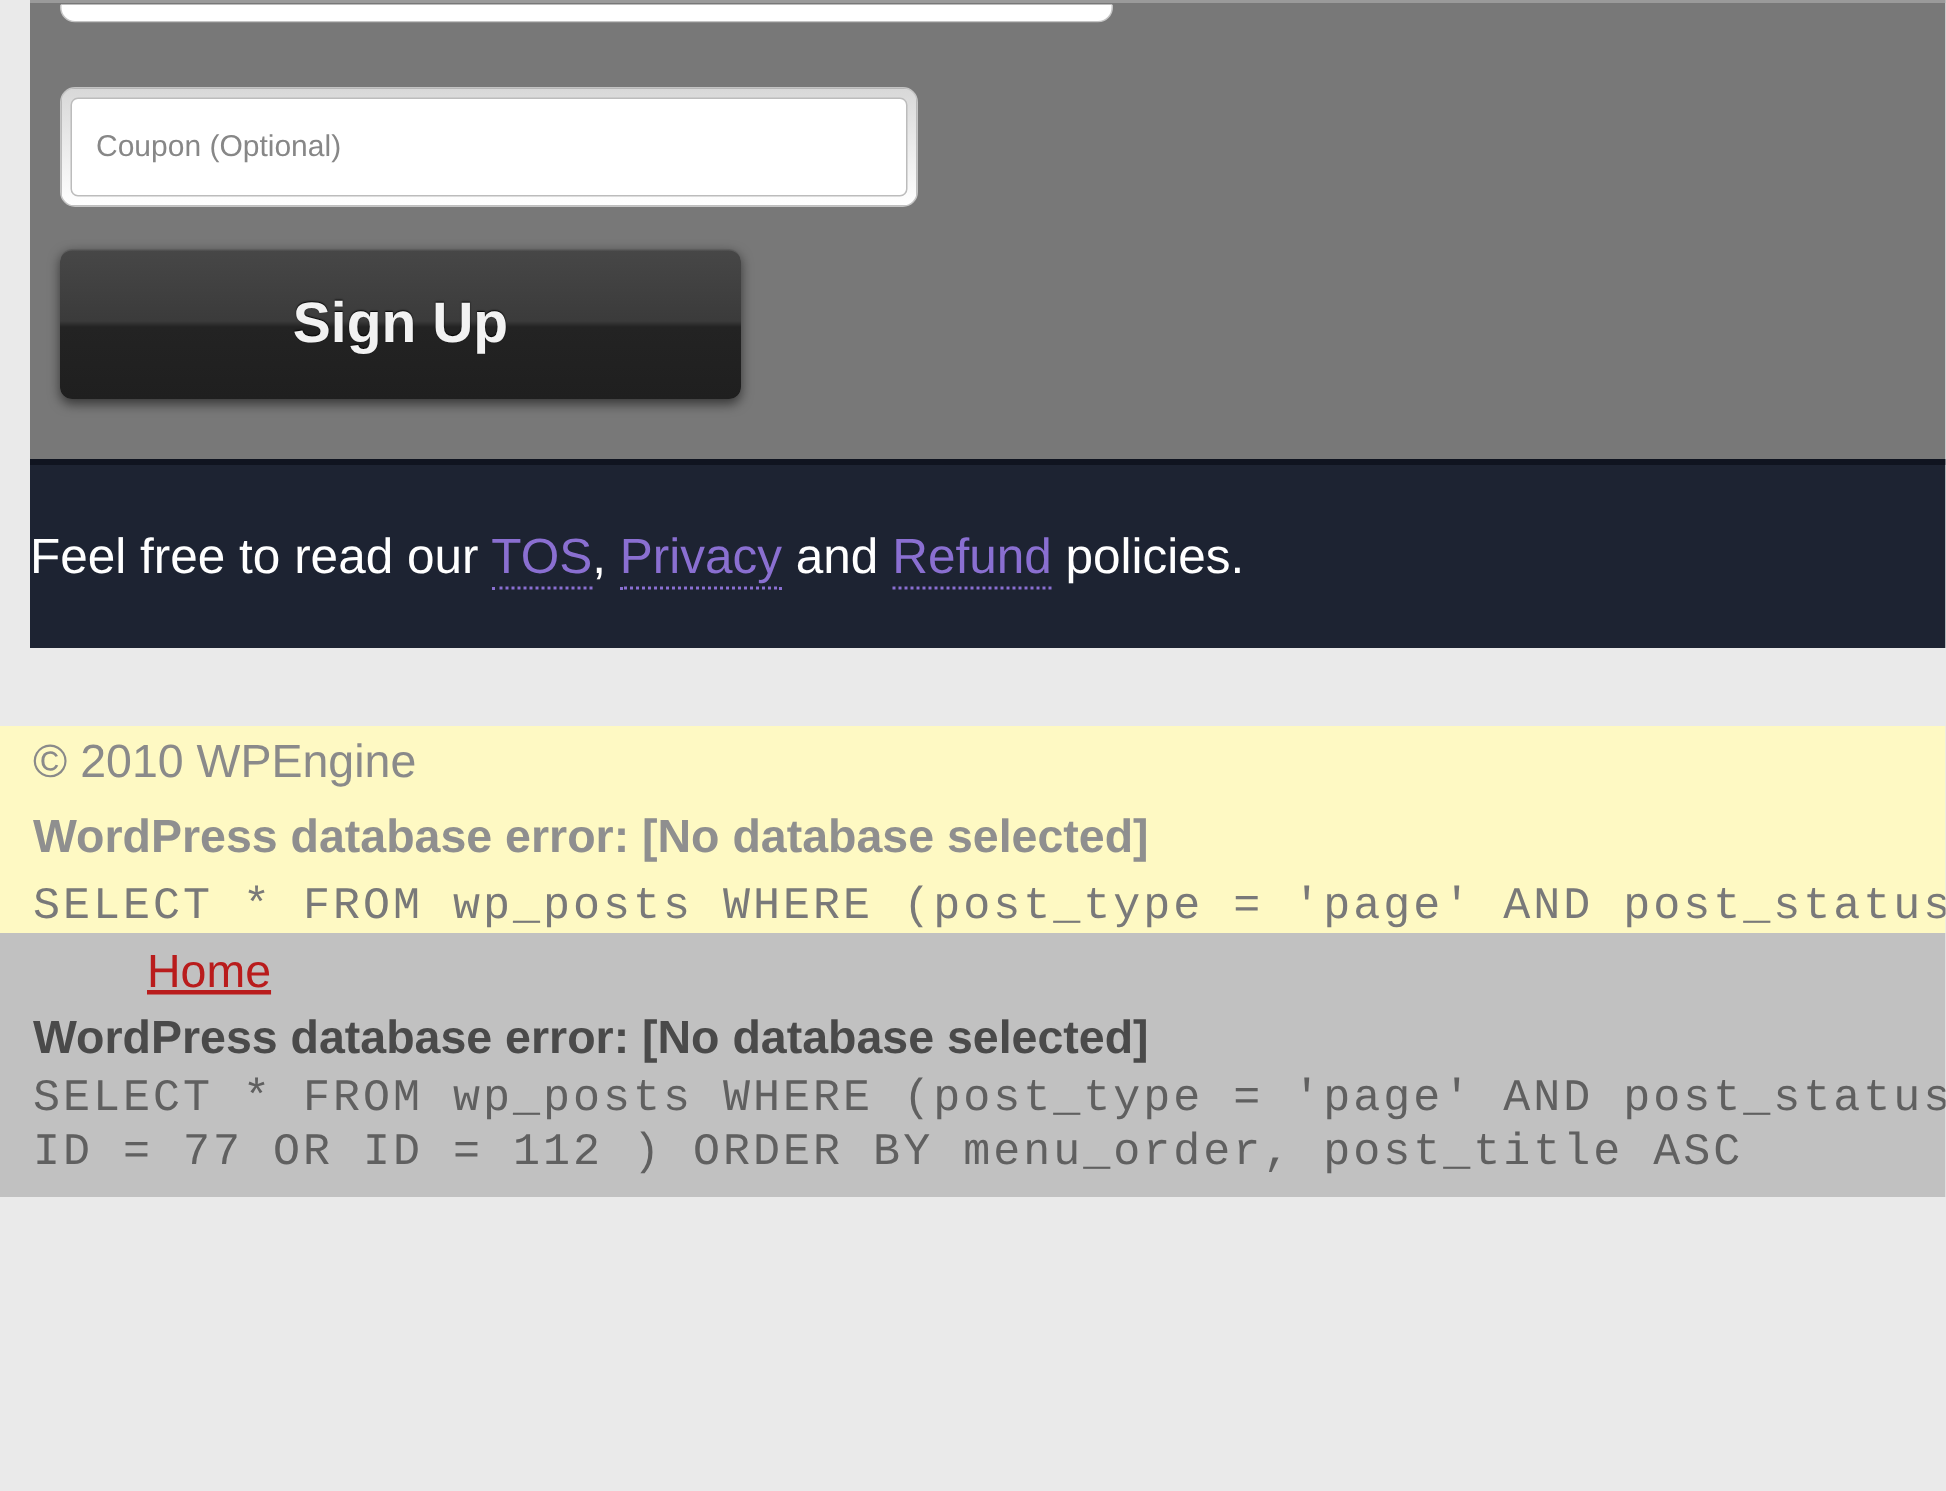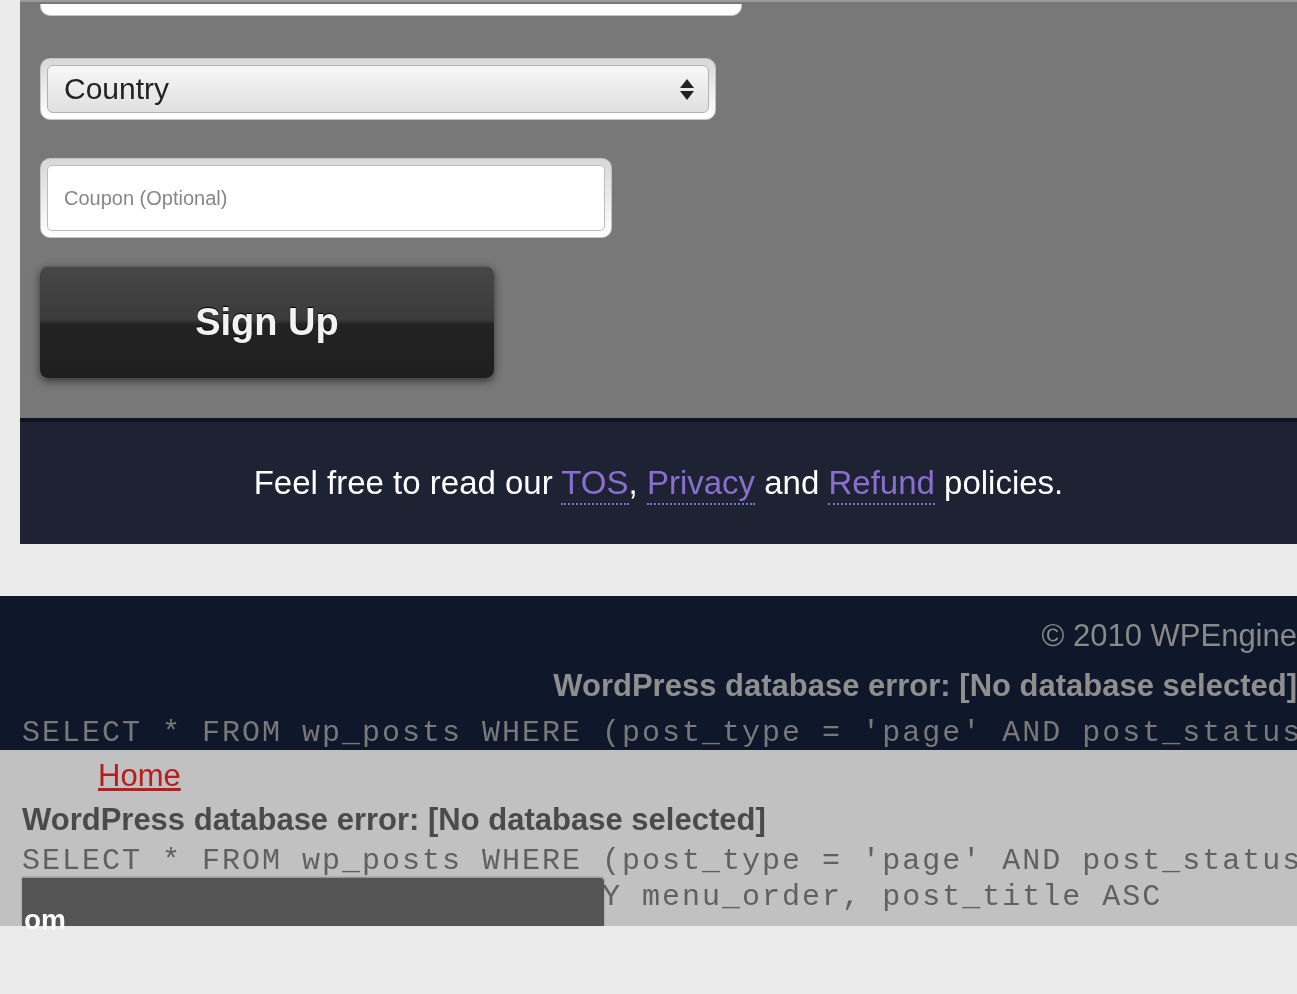--- a/index.html
+++ b/index.html
@@ -77,57 +77,55 @@
       font-size: 20px;
       padding: 0 16px;
       background: #ffffff;
       color: #888;
       font-family: inherit;
     }
     .text-input::placeholder { color: #878787; }
     .signup-btn {
       display: inline-block;
       width: 454px;
-      height: 112px;
+      height: 100px;
       background: linear-gradient(#474747 0%, #3b3b3b 48%, #232323 52%, #1f1f1f 100%);
       border: none;
       border-radius: 8px;
       color: #f2f2f2;
       font-size: 38px;
       font-weight: bold;
       text-shadow: 0 -1px 1px #000;
       box-shadow: 0 3px 8px rgba(0,0,0,0.55), inset 0 1px 0 rgba(255,255,255,0.12);
       cursor: pointer;
       margin-top: -2px;
     }
     .policy-bar {
       background: #1d2332;
       margin-left: 20px;
       border-top: 4px solid #101420;
       padding: 42px 0 42px 0;
-      text-align: center;
       font-size: 33px;
       color: #ffffff;
     }
     .policy-bar a {
       color: #8a6fd1;
       text-decoration: none;
       border-bottom: 2px dotted #8a6fd1;
       padding-bottom: 2px;
     }
     .gap {
       background: #eaeaea;
       height: 52px;
     }
     .footer-dark {
-      background: #0f172a;
-      padding: 22px 0 0 22px;
+      background: #fef9c3;
+      padding: 6px 0 0 22px;
       color: #8a8a8a;
       font-size: 30px;
-      text-align: right;
     }
     .copyright { color: #8a8a8a; margin-bottom: 14px; font-size: 31px; }
     .wp-error-label { color: #8f8f8f; font-weight: bold; font-size: 31px; display: inline; }
     .wp-error-msg { color: #8f8f8f; font-weight: bold; font-size: 31px; display: inline; }
     .sql-line {
       font-family: "Courier New", monospace;
       color: #797979;
       font-size: 30px;
       letter-spacing: 2px;
       white-space: nowrap;
@@ -173,29 +171,20 @@
     .dark-overlay span { transform: translateY(10px); }
   </style>
 </head>
 <body>
 
 <div class="form-area">
   <div class="input-wrap top-cut"></div>
 
   <div style="height:30px;"></div>
 
-  <div class="select-wrap">
-    <div class="select-inner">
-      <span>Country</span>
-      <span class="sort-arrows">
-        <span class="arrow-up"></span>
-        <span class="arrow-down"></span>
-      </span>
-    </div>
-  </div>
 
   <div></div>
 
   <div class="input-wrap text-input-wrap">
     <input type="text" class="text-input" placeholder="Coupon (Optional)" style="">
   </div>
 
   <div></div>
 
   <button class="signup-btn">Sign Up</button>
@@ -217,17 +206,14 @@
 
 <div class="footer-light">
   <a href="#" class="home-link">Home</a>
   <div class="err-block">
     <span class="wp-error-label">WordPress database error:</span><span class="wp-error-msg"> [No database selected]</span>
   </div>
   <div class="sql-line">SELECT * FROM wp_posts WHERE (post_type = 'page' AND post_status = 'pu</div>
 
   <div class="bottom-strip">
     <div class="mono-cont" style="position:absolute; top:2px; left:0;">ID = 77 OR ID = 112 ) ORDER BY menu_order, post_title ASC</div>
-    <div class="dark-overlay">
-      <span>om</span>
-    </div>
   </div>
 </div>
 
 </body></html>

